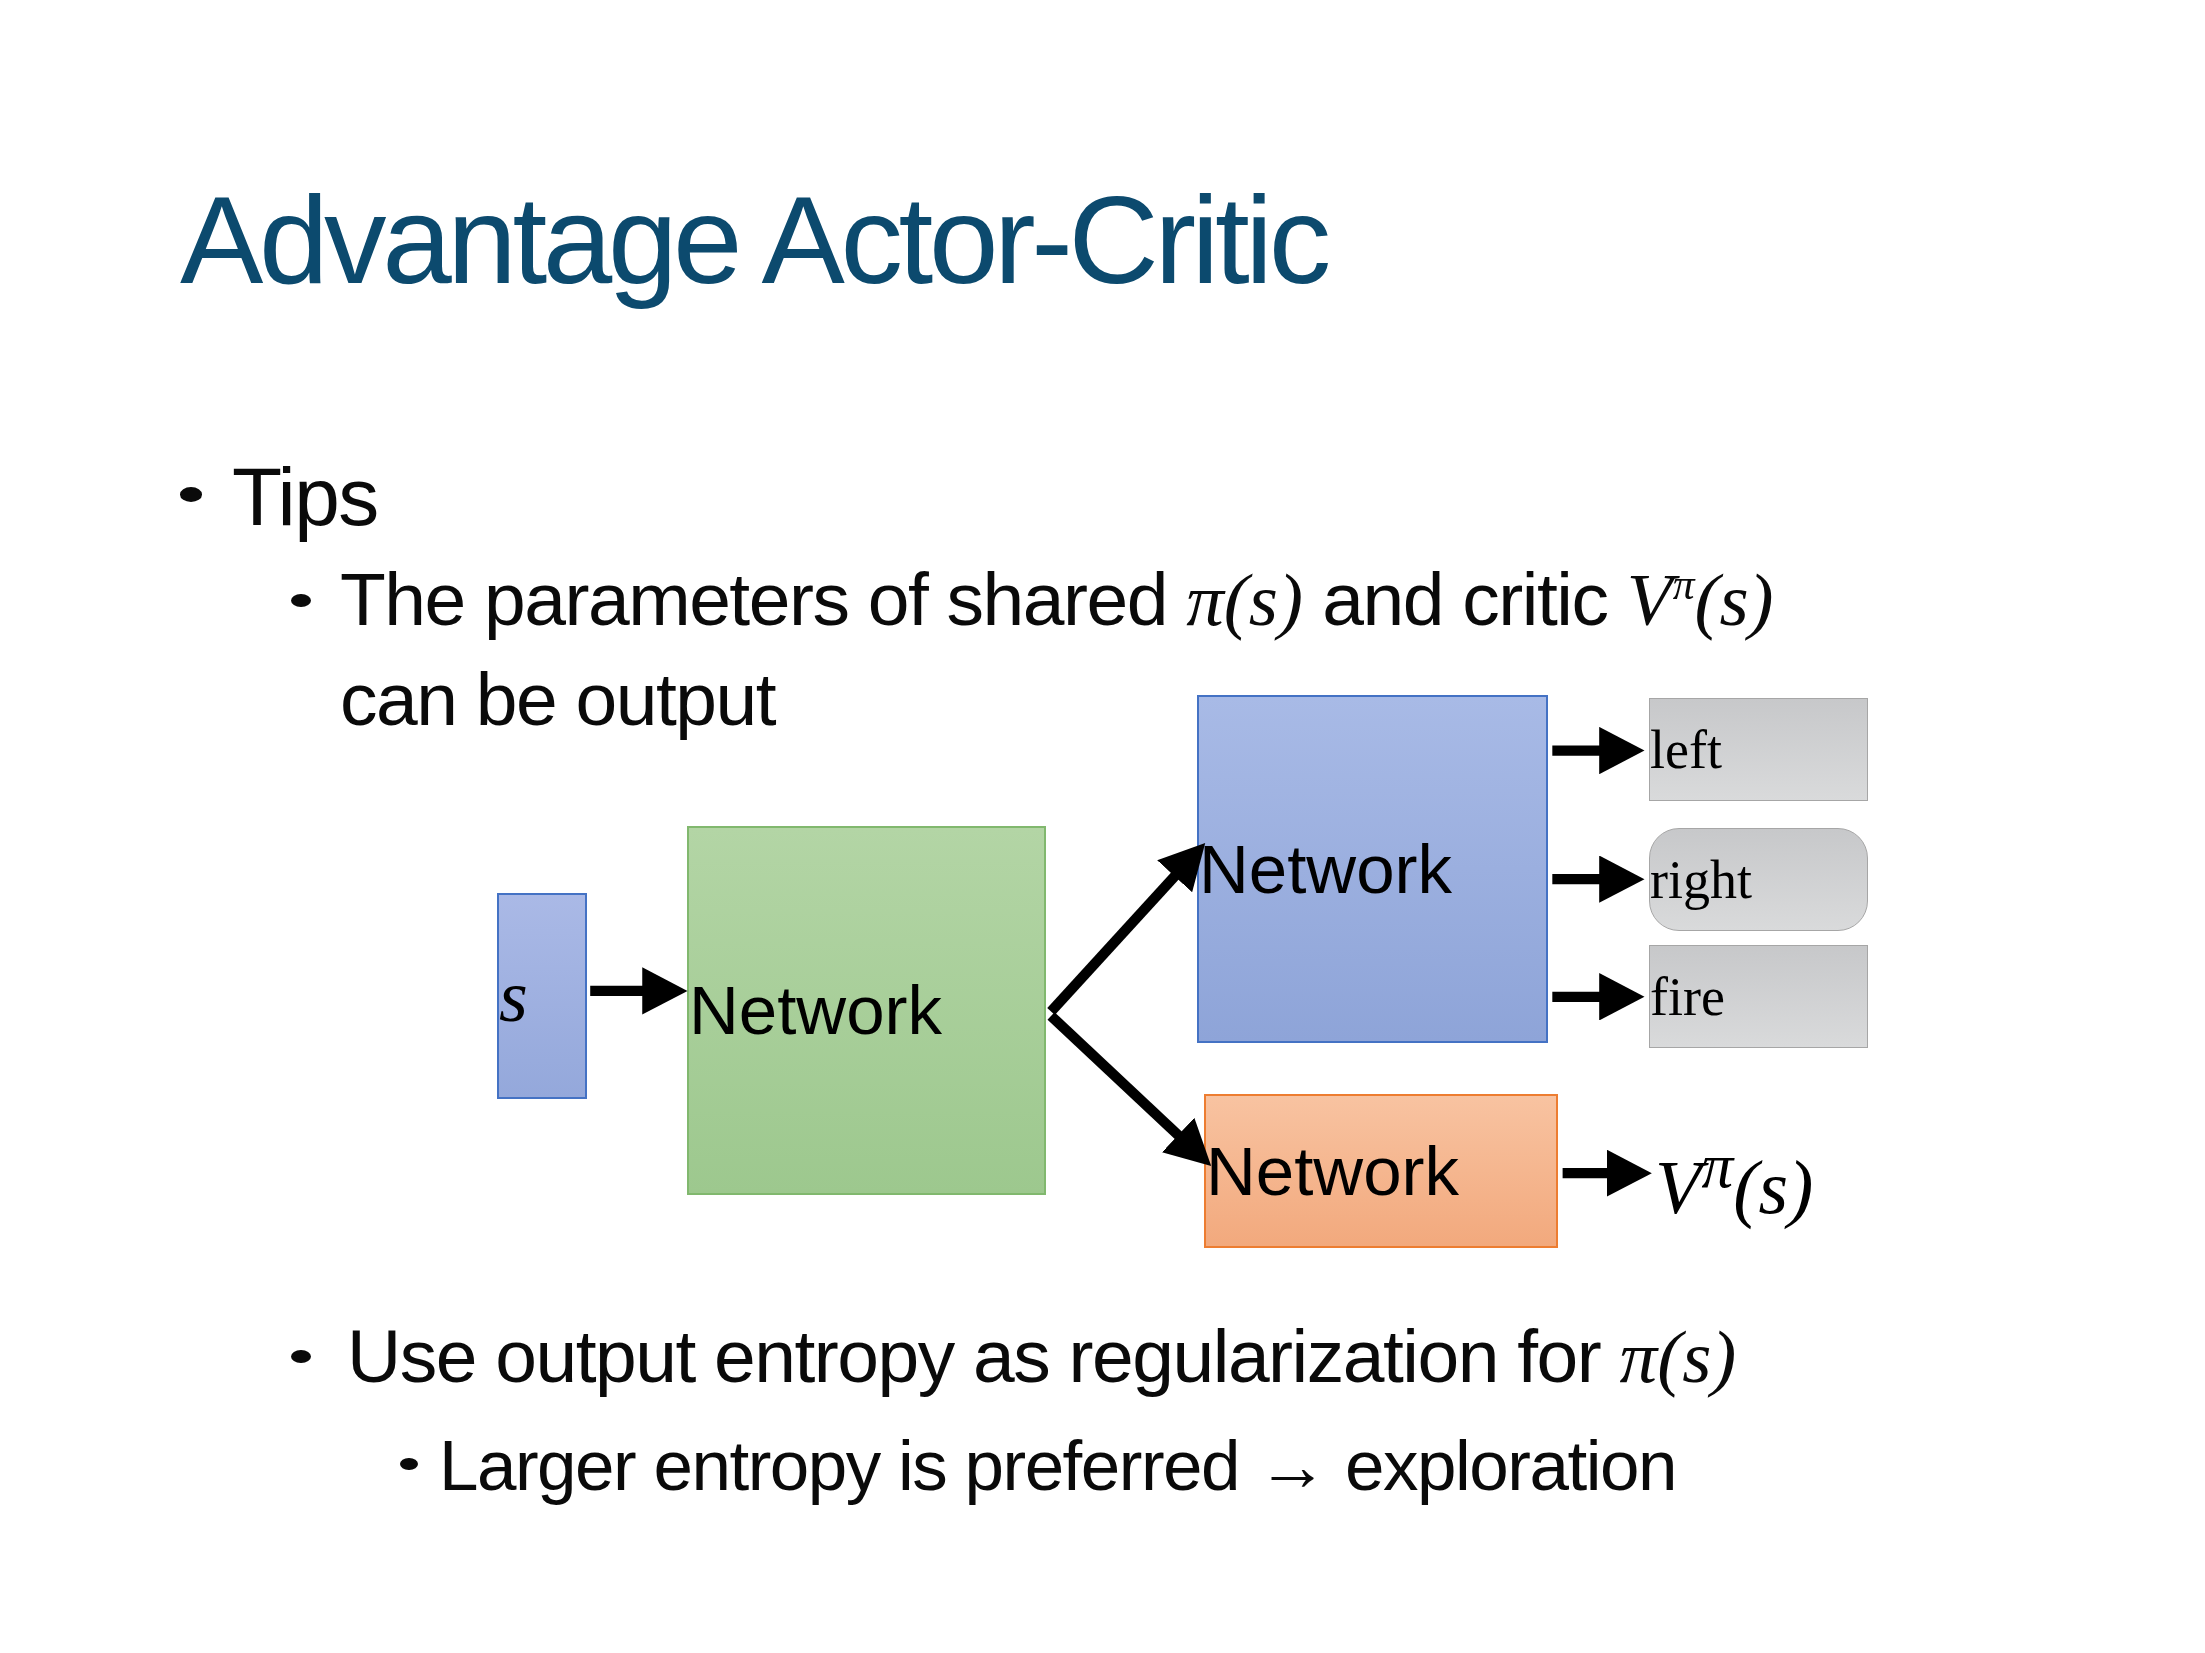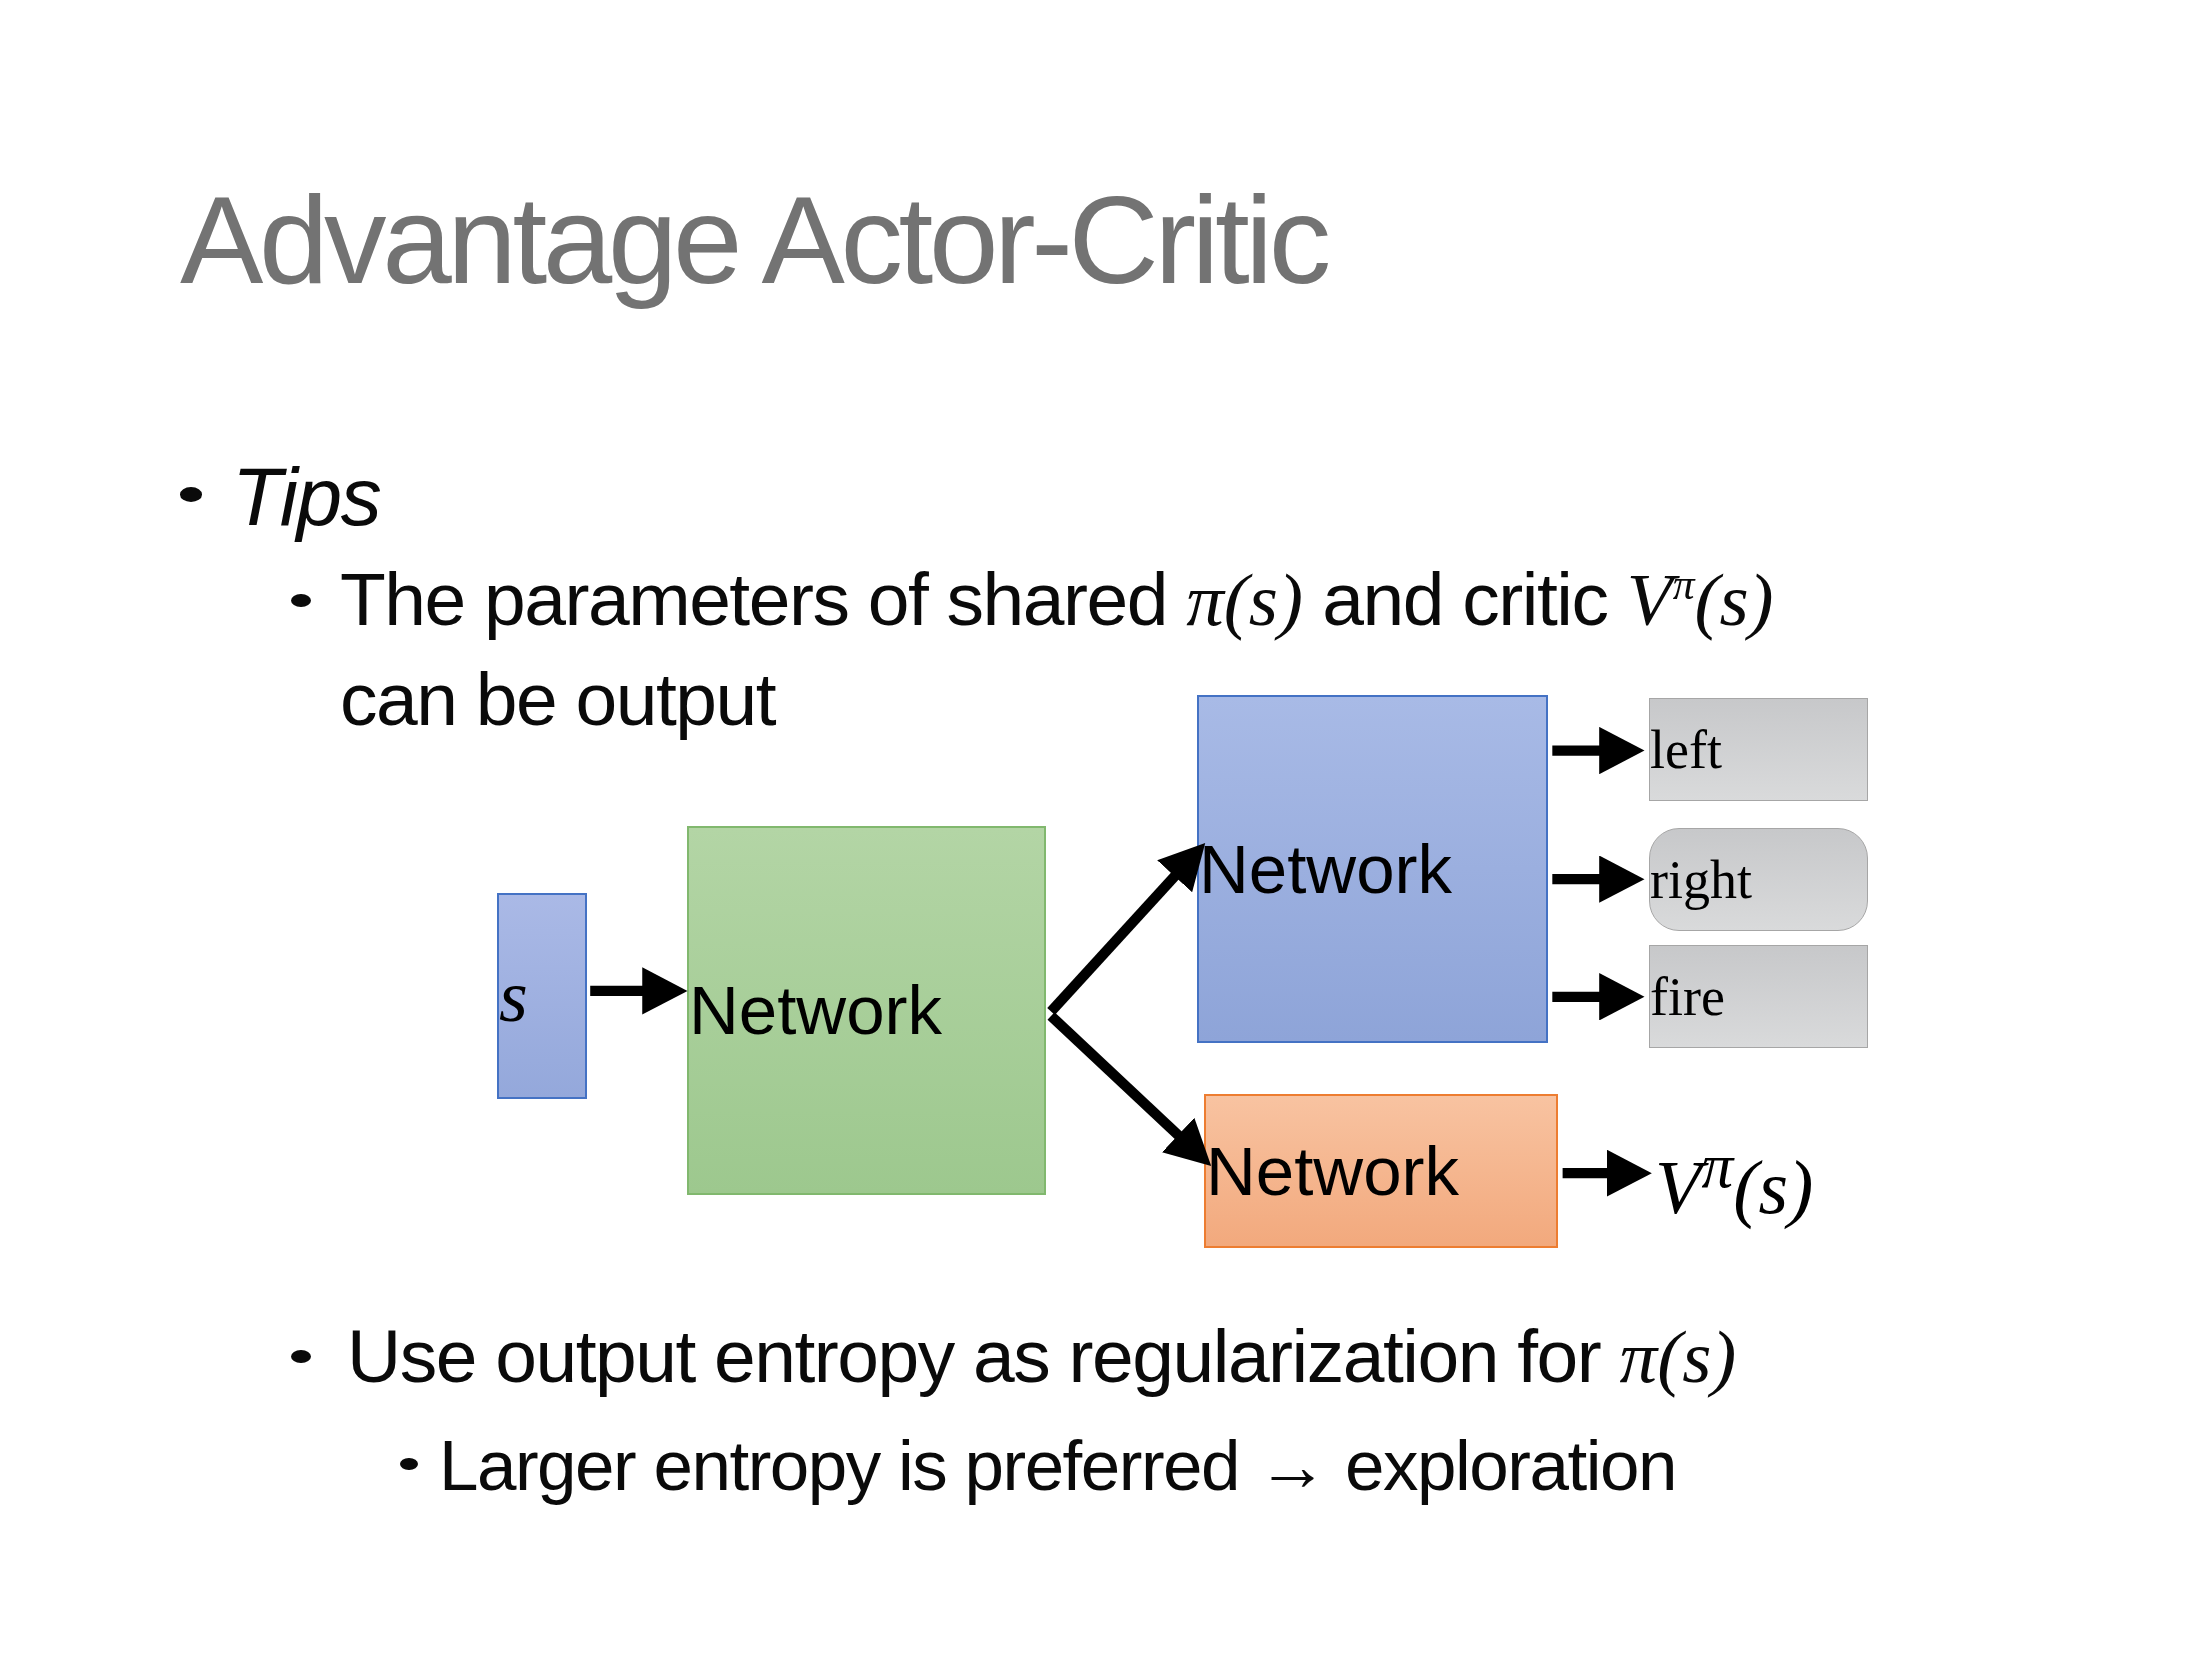--- a/index.html
+++ b/index.html
@@ -4,31 +4,31 @@
 <style>
   html,body{margin:0;padding:0;}
   body{
     width:2205px;height:1654px;position:relative;background:#ffffff;
     font-family:"Liberation Sans", sans-serif;color:#000;overflow:hidden;
   }
   .abs{position:absolute;}
   
   .title{
     left:180px;top:171px;font-size:125px;letter-spacing:-4.4px;
-    color:#737373;white-space:nowrap;line-height:1.1;font-weight:400;
+    color:#0c4a6e;white-space:nowrap;line-height:1.1;font-weight:400;
   }
   
   .dot{background:#0a0a0a;border-radius:50%;}
   .dot.l1{width:22px;height:14.7px;left:180px;top:487px;}
   .dot.l2a{width:20px;height:13.2px;left:291px;top:594px;}
   .dot.l2b{width:20px;height:13.2px;left:291px;top:1350px;}
   .dot.l3{width:17.6px;height:11.8px;left:400px;top:1458px;}
   
   .line{white-space:nowrap;line-height:1.15;letter-spacing:-1.5px;color:#0a0a0a;}
-  .tips{left:232px;top:450px;font-size:82px;font-style:italic;}
+  .tips{left:232px;top:450px;font-size:82px;}
   .param1{left:340px;top:556px;font-size:75px;}
   .param2{left:340px;top:656px;font-size:75px;}
   .entropy{left:347px;top:1313px;font-size:75px;}
   .larger{left:439px;top:1425px;font-size:71px;text-align:right;}
   .math{font-family:"Liberation Serif", serif;font-style:italic;letter-spacing:0;}
   .math sup{font-size:58%;vertical-align:super;line-height:0;}
   
   .node{display:flex;align-items:center;justify-content:flex-start;box-sizing:border-box;}
   .input-box{
     left:497px;top:893px;width:90px;height:206px;

